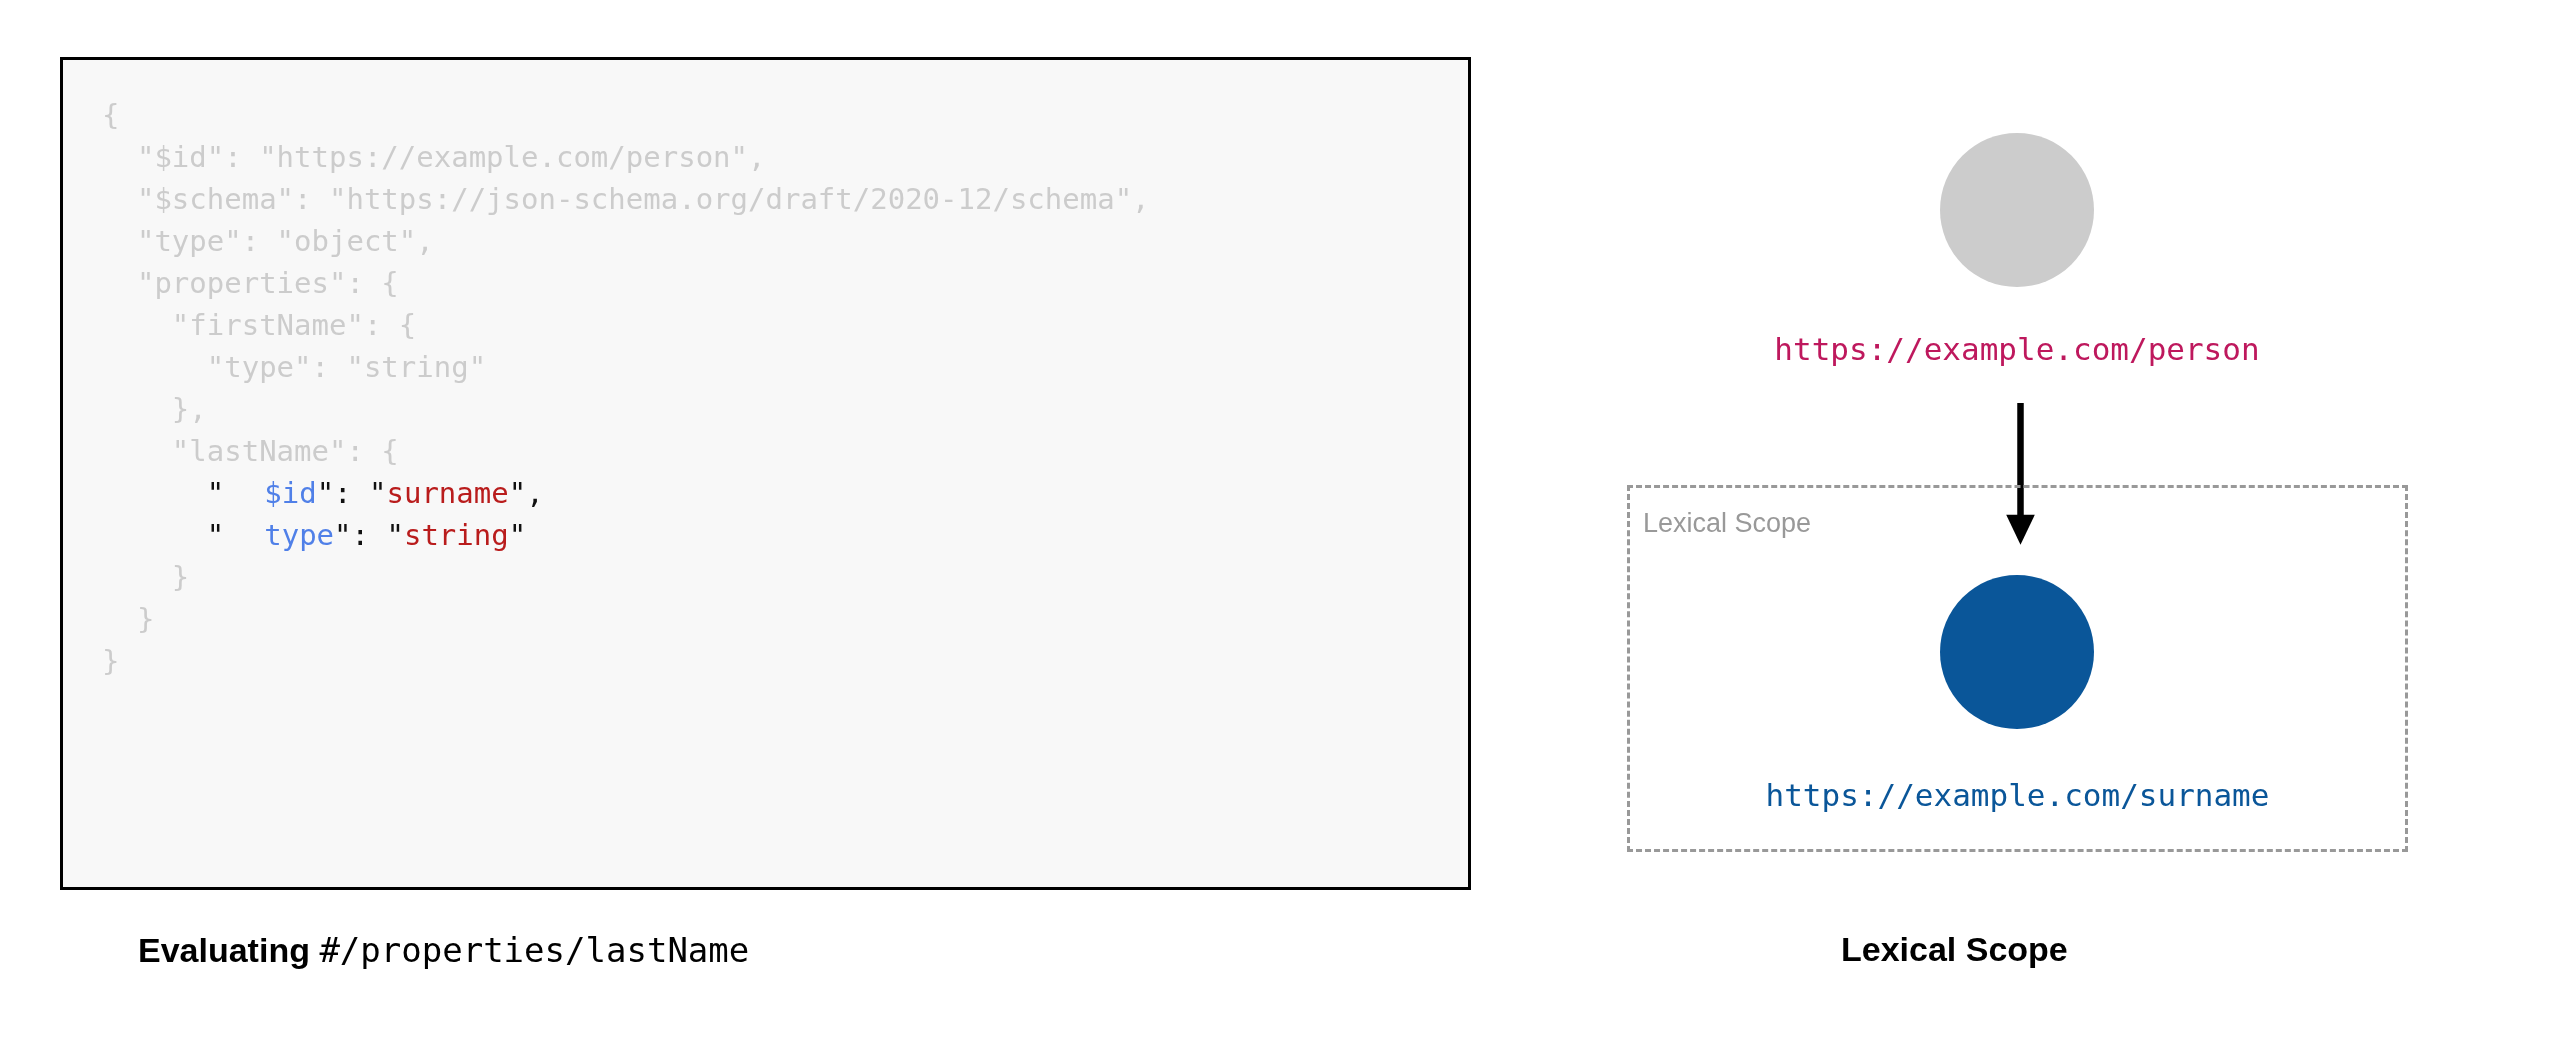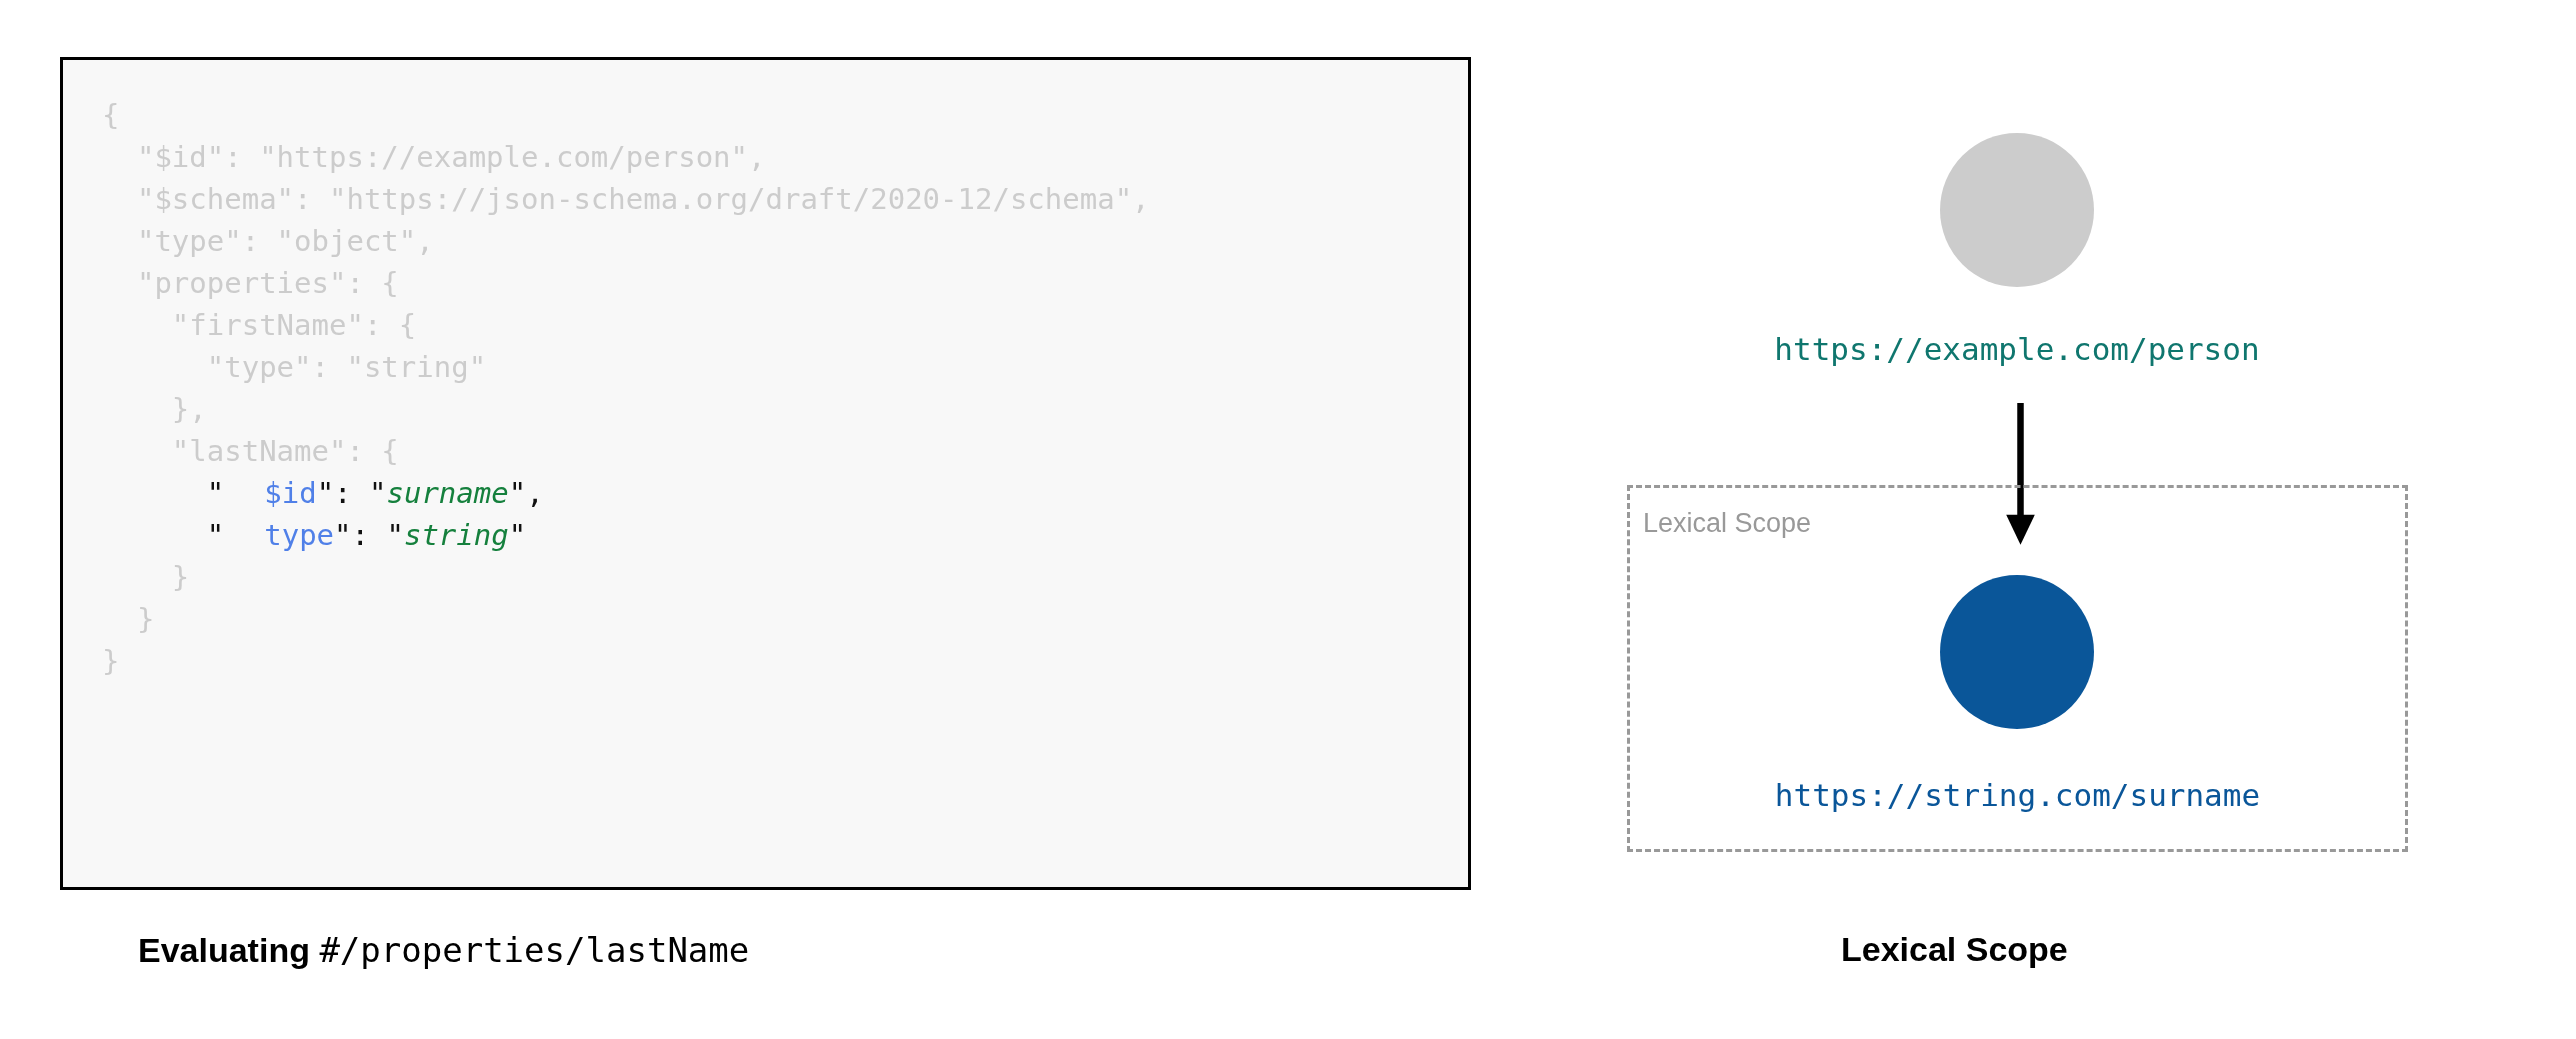--- a/index.html
+++ b/index.html
@@ -33,21 +33,21 @@
     font-family: "DejaVu Sans Mono", "Liberation Mono", monospace;
     font-size: 29px;
     line-height: 42px;
     white-space: pre;
     color: #cccccc;
   }
   .code-line { display: block; height: 42px; }
   .dim   { color: #cccccc; }
   .punct { color: #111111; }
   .key   { color: #5080e8; margin-left: 40px; }
-  .str   { color: #15803d; font-style: italic; }
+  .str   { color: #b91c1c; }
 
   
   .caption {
     position: absolute;
     font-size: 34px;
     color: #000000;
     white-space: nowrap;
   }
   #caption-left  { left: 138px;  top: 930px; text-align: center; }
   #caption-right { left: 1841px; top: 930px; }
@@ -90,21 +90,21 @@
     position: absolute;
     font-family: "DejaVu Sans Mono", "Liberation Mono", monospace;
     font-size: 31px;
     white-space: nowrap;
     text-align: center;
   }
   #outer-node-label {
     left: 0px;
     top: 331px;
     width: 942px;
-    color: #0f766e;
+    color: #be185d;
   }
   #inner-node-label {
     left: 0px;
     top: 777px;
     width: 943px;
     color: #0a5699;
   }
   #scope-arrow {
     position: absolute;
     left: 455px;
@@ -152,19 +152,19 @@
     <line x1="30" y1="0" x2="30" y2="178" stroke="#000000" stroke-width="10"></line>
     <polygon points="8,172 52,172 30,218" fill="#000000"></polygon>
   </svg>
 
   <div id="lexical-scope-box"></div>
 
   <div id="lexical-scope-box-label">Lexical Scope</div>
 
   <div class="node-circle" id="inner-node-circle"></div>
 
-  <div class="node-label" id="inner-node-label">https://string.com/surname</div>
+  <div class="node-label" id="inner-node-label">https://example.com/surname</div>
 </div>
 
 <div class="caption" id="caption-right">
   <span class="cap-bold">Lexical Scope</span>
 </div>
 
 
 </body></html>

